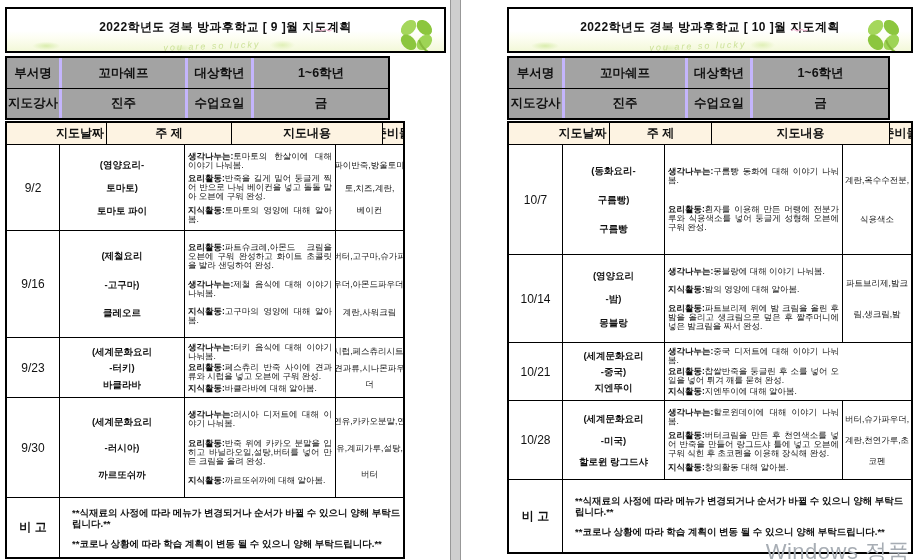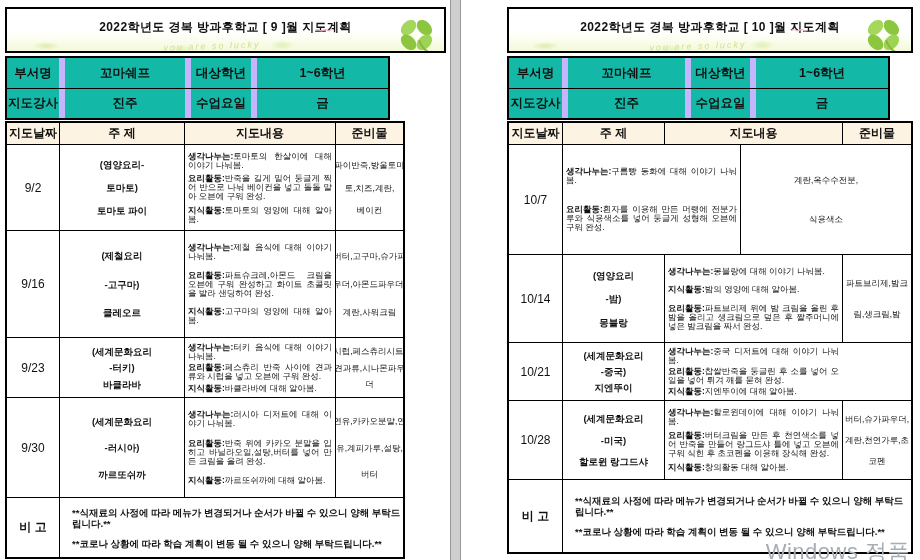--- a/index.html
+++ b/index.html
@@ -27,37 +27,37 @@
     display:flex; align-items:center; justify-content:center; }
   .page-sep .titlebox { width:441px; }
   .page-oct .titlebox { width:406px; }
   .title { font-size:12px; font-weight:700; letter-spacing:.4px; padding-bottom:6px; white-space:nowrap; }
   .clover { position:absolute; right:4px; bottom:-5px; }
   .lucky { position:absolute; left:47%; bottom:0px; transform:translateX(-50%) rotate(-2deg);
            font-style:italic; font-size:9px; color:#cde29a; letter-spacing:2px; white-space:nowrap; }
   .squiggle { position:absolute; right:26%; bottom:13px; color:#f2b7d3; font-size:10px; letter-spacing:-2px; }
 
   
-  .info { position:absolute; top:56px; left:0; border:2px solid #000; background:#14b8a6; }
+  .info { position:absolute; top:56px; left:0; border:2px solid #000; background:#a3a3a3; }
   .page-sep .info { width:385px; }
   .page-oct .info { width:383px; }
   .irow { display:flex; height:30px; }
   .irow + .irow { border-top:1px solid #000; }
   .icell { display:flex; align-items:center; justify-content:center;
-           font-weight:700; font-size:12.5px; border-left:6px solid #c4b5fd; overflow:hidden; white-space:nowrap; }
+           font-weight:700; font-size:12.5px; border-left:3px solid #c4b5fd; overflow:hidden; white-space:nowrap; }
   .icell:first-child { border-left:none; }
   .page-sep .i1 { width:52px; } .page-sep .i2 { width:126px; } .page-sep .i3 { width:66px; } .page-sep .i4 { flex:1; }
   .page-oct .i1 { width:53px; } .page-oct .i2 { width:123px; } .page-oct .i3 { width:65px; } .page-oct .i4 { flex:1; }
 
   
   .main { position:absolute; top:121px; left:0; border:2px solid #000; background:#fff; }
   .page-sep .main { width:400px; }
   .page-oct .main { width:406px; }
 
-  .mheader { display:flex; height:21px; background:#fdf3e2; }
+  .mheader { display:flex; height:21px; background:#fdf3e2;padding-left:47px; }
   .hcell { display:flex; align-items:center; justify-content:center; font-weight:700; font-size:12px;
            border-left:1px solid #000; overflow:hidden; white-space:nowrap; }
   .hcell:first-child { border-left:none; }
   .page-sep .c1 { width:52px; } .page-sep .c2 { width:125px; } .page-sep .c3 { width:151px; } .page-sep .c4 { flex:1; }
   .page-oct .c1 { width:53px; } .page-oct .c2 { width:102px; } .page-oct .c3 { width:178px; } .page-oct .c4 { flex:1; }
 
   .mrow { display:flex; border-top:1px solid #000; }
   .page-sep .rows > .mrow:nth-of-type(1) { height:86px; }
   .page-sep .rows > .mrow:nth-of-type(2) { height:107px; }
   .page-sep .rows > .mrow:nth-of-type(3) { height:60px; }
@@ -163,23 +163,23 @@
             <div class="mrow">
               <div class="cell c1 c-date">9/16</div>
               <div class="cell c2 c-topic">
 
               <div class="tline">(제철요리</div>
                 <div class="tline">-고구마)</div>
                 <div class="tline">클레오르</div>
               </div>
               <div class="cell c3 c-content">
 
+                  <div class="cline"><span class="cpre">요리활동:</span><span>파트슈크레,아몬드 크림을 오븐에 구워 완성하고 화이트 초콜릿을 발라 샌딩하여 완성.</span></div>
+
                   <div class="cline"><span class="cpre">생각나누는:</span><span>제철 음식에 대해 이야기 나눠봄.</span></div>
-
-                  <div class="cline"><span class="cpre">요리활동:</span><span>파트슈크레,아몬드 크림을 오븐에 구워 완성하고 화이트 초콜릿을 발라 샌딩하여 완성.</span></div>
 
                   <div class="cline"><span class="cpre">지식활동:</span><span>고구마의 영양에 대해 알아봄.</span></div>
                 </div>
               <div class="cell c4 c-mat">
 
               <div class="mline">버터,고구마,슈가파</div>
                 <div class="mline">우더,아몬드파우더,</div>
                 <div class="mline">계란,사워크림</div>
               </div>
             </div>
@@ -279,20 +279,26 @@
         <div class="mheader">
           <div class="hcell c1">지도날짜</div>
           <div class="hcell c2">주 제</div>
           <div class="hcell c3">지도내용</div>
           <div class="hcell c4">준비물</div>
         </div>
         <div class="rows">
 
             <div class="mrow">
               <div class="cell c1 c-date">10/7</div>
+              <div class="cell c2 c-topic">
+
+              <div class="tline">(동화요리-</div>
+                <div class="tline">구름빵)</div>
+                <div class="tline">구름빵</div>
+              </div>
               <div class="cell c3 c-content">
 
                   <div class="cline"><span class="cpre">생각나누는:</span><span>구름빵 동화에 대해 이야기 나눠봄.</span></div>
 
                   <div class="cline"><span class="cpre">요리활동:</span><span>흰자를 이용해 만든 머랭에 전분가루와 식용색소를 넣어 둥글게 성형해 오븐에 구워 완성.</span></div>
 
                 </div>
               <div class="cell c4 c-mat">
 
               <div class="mline">계란,옥수수전분,</div>

